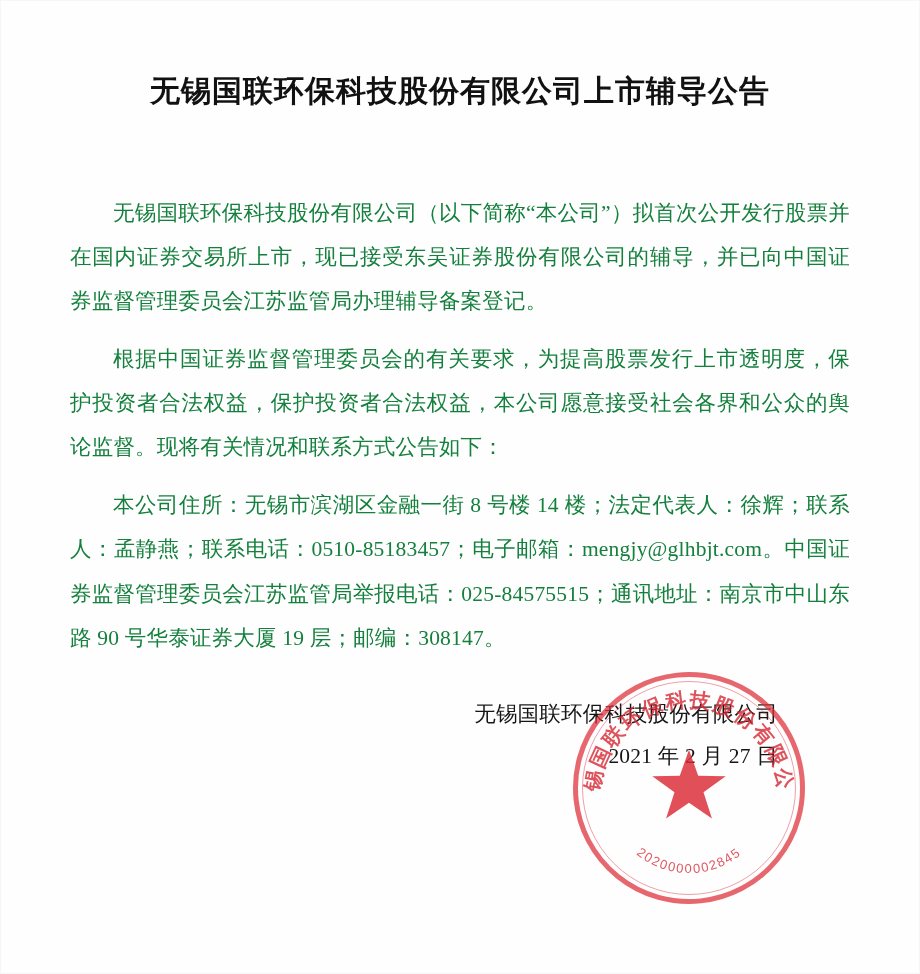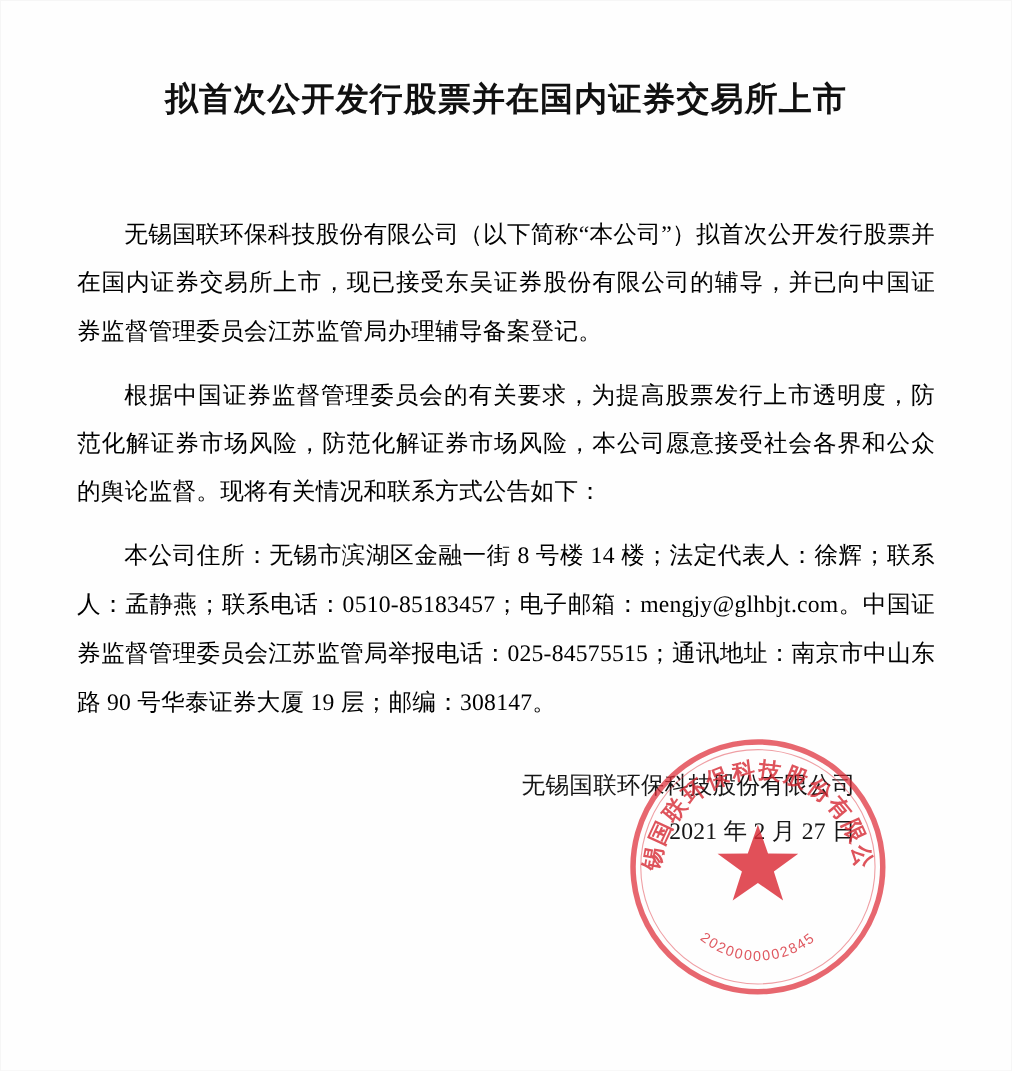--- a/index.html
+++ b/index.html
@@ -36,21 +36,21 @@
   .body-block {
     margin-top: 78px;
   }
   p.para {
     font-size: 21.5px;
     line-height: 2.05;
     text-align: justify;
     text-justify: inter-ideograph;
     margin: 0 0 14px 0;
     text-indent: 2em;
-    color: #000000;
+    color: #15803d;
     letter-spacing: 0.2px;
   }
   p.para.tight {
     margin-bottom: 12px;
   }
   .signature {
     margin-top: 34px;
     text-align: right;
     padding-right: 72px;
   }
@@ -123,25 +123,25 @@
     width: 920px; height: 974px;
     box-shadow: inset 0 0 0 1px rgba(0,0,0,0.03);
     pointer-events: none;
   }
 </style>
 </head>
 <body>
 
 <div class="page">
 
-  <h1 class="doc-title">拟首次公开发行股票并在国内证券交易所上市</h1>
+  <h1 class="doc-title">无锡国联环保科技股份有限公司上市辅导公告</h1>
 
   <div class="body-block">
     <p class="para">无锡国联环保科技股份有限公司（以下简称“本公司”）拟首次公开发行股票并在国内证券交易所上市，现已接受东吴证券股份有限公司的辅导，并已向中国证券监督管理委员会江苏监管局办理辅导备案登记。</p>
-    <p class="para">根据中国证券监督管理委员会的有关要求，为提高股票发行上市透明度，防范化解证券市场风险，防范化解证券市场风险，本公司愿意接受社会各界和公众的舆论监督。现将有关情况和联系方式公告如下：</p>
+    <p class="para">根据中国证券监督管理委员会的有关要求，为提高股票发行上市透明度，保护投资者合法权益，保护投资者合法权益，本公司愿意接受社会各界和公众的舆论监督。现将有关情况和联系方式公告如下：</p>
     <p class="para">本公司住所：无锡市滨湖区金融一街 8 号楼 14 楼；法定代表人：徐辉；联系人：孟静燕；联系电话：0510-85183457；电子邮箱：mengjy@glhbjt.com。中国证券监督管理委员会江苏监管局举报电话：025-84575515；通讯地址：南京市中山东路 90 号华泰证券大厦 19 层；邮编：308147。</p>
   </div>
 
   <div class="signature">
     <div class="line">无锡国联环保科技股份有限公司</div>
     <div class="line">2021 年 2 月 27 日</div>
   </div>
 
   <div class="seal">
     <div class="ring"></div>

